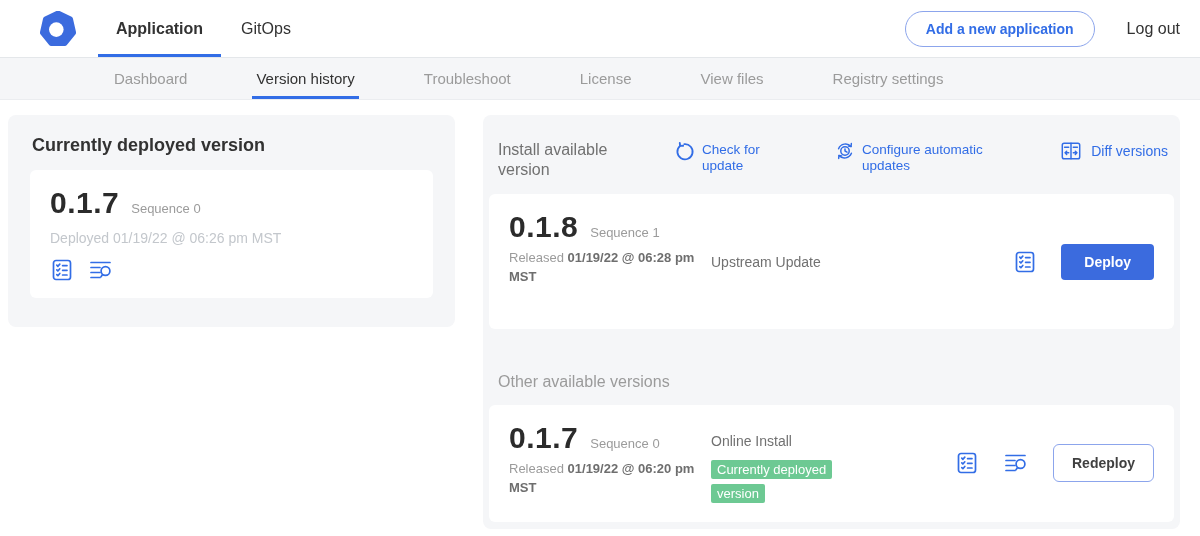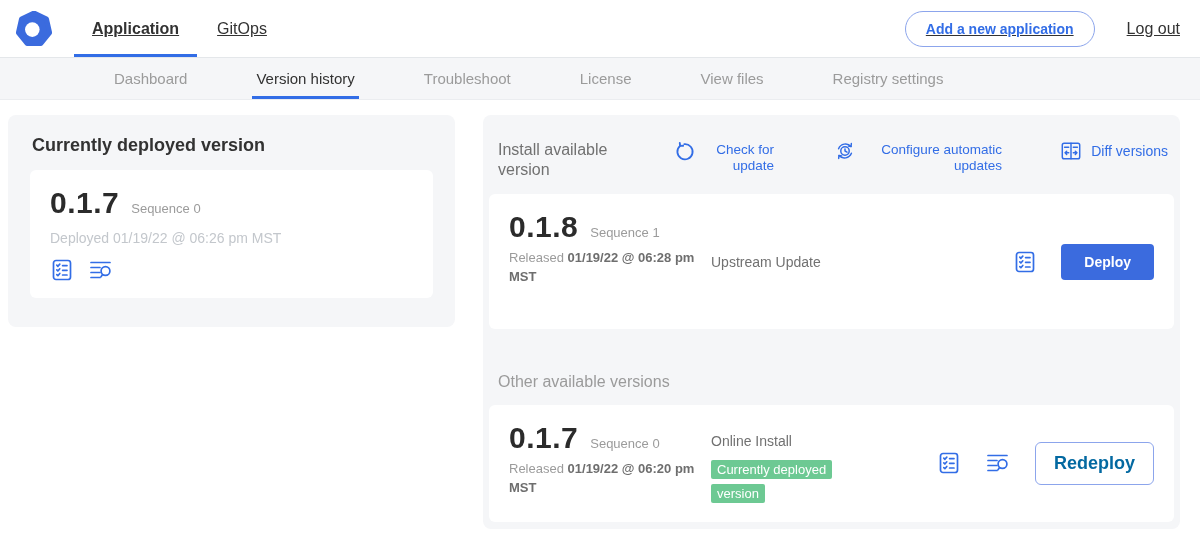--- a/index.html
+++ b/index.html
@@ -1,19 +1,19 @@
 <!DOCTYPE html>
 <html><head>
 <meta charset="utf-8">
 <style>
   * { margin:0; padding:0; box-sizing:border-box; }
   html,body { width:1200px; height:536px; background:#fff; font-family:"Liberation Sans", sans-serif; color:#323232; overflow:hidden; }
 
   
-  .topnav { height:57px; display:flex; align-items:center; padding:0 20px 0 16px; background:#fff; position:relative;text-decoration:underline; }
+  .topnav { height:57px; display:flex; align-items:center; padding:0 20px 0 40px; background:#fff; position:relative; }
   .logo { width:36px; height:36px; margin-right:40px; flex:0 0 auto; }
   .nav-tab { position:relative; font-size:16px; color:#323232; height:57px; display:flex; align-items:center; margin-right:38px; cursor:pointer; }
   .nav-tab.active { font-weight:700; }
   .nav-tab.active::after { content:""; position:absolute; left:-18px; right:-18px; bottom:0; height:3px; background:#326de6; }
   .nav-spacer { flex:1; }
   .add-app-btn { border:1px solid #8ca5ec; background:#fff; color:#326de6; font-weight:700; font-size:14px; padding:9px 20px; border-radius:19px; cursor:pointer; font-family:inherit; }
   .logout { font-size:16px; color:#323232; margin-left:32px; cursor:pointer; }
 
   
   .subnav { height:43px; background:#f5f6f8; border-top:1px solid #e4e7ea; border-bottom:1px solid #ebedf0; display:flex; align-items:stretch; padding-left:114px; }
@@ -36,21 +36,21 @@
   .version-number { font-size:30px; font-weight:700; color:#2b2b2b; letter-spacing:.5px; }
   .sequence-label { font-size:13px; color:#9b9b9b; margin-left:12px; }
   .deployed-ts { font-size:14px; color:#c3c7cc; margin-top:10px; }
   .icon-row { display:flex; gap:14px; margin-top:12px; }
   .icon-btn { background:none; border:none; padding:0; cursor:pointer; display:flex; align-items:center; }
 
   
   .rp-header { display:flex; align-items:flex-start; padding:0 6px 0 9px; }
   .rp-title { width:160px; font-size:16px; color:#717171; line-height:1.25; }
   .rp-action { display:flex; align-items:flex-start; color:#326de6; cursor:pointer; }
-  .rp-action .lbl { font-size:13.5px; line-height:1.18; margin-left:6px; margin-top:2px;text-align:right; }
+  .rp-action .lbl { font-size:13.5px; line-height:1.18; margin-left:6px; margin-top:2px; }
   .action-check { margin-left:16px; }
   .action-check .lbl { width:72px; }
   .action-configure { margin-left:60px; }
   .action-configure .lbl { width:140px; }
   .action-diff { margin-left:auto; align-items:center; }
   .action-diff .lbl { font-size:14px; margin-left:8px; margin-top:0; white-space:nowrap; }
 
   
   .ver-card { margin-top:14px; padding:16px 20px; display:flex; align-items:center; min-height:135px; }
   .ver-card.other { min-height:115px; margin-top:14px; }
@@ -59,21 +59,21 @@
   .released .date { font-weight:700; color:#6e6e6e; }
   .files-row { display:flex; align-items:center; margin-top:9px; font-size:13.5px; }
   .files-changed { color:#8a8a8a; }
   .view-diff { color:#326de6; font-weight:600; margin-left:12px; cursor:pointer; }
   .vc-mid { font-size:14px; color:#717171; }
   .vc-mid.col { width:168px; align-self:flex-start; margin-top:12px; }
   .deployed-badge-wrap { margin-top:9px; width:152px; line-height:1.7; }
   .deployed-badge { display:inline; background:#6dc993; color:#fff; font-size:13px; padding:2px 6px; border-radius:2px; -webkit-box-decoration-break:clone; box-decoration-break:clone; }
   .vc-right { margin-left:auto; display:flex; align-items:center; gap:24px; }
   .deploy-btn { background:#3b6bde; color:#fff; border:none; font-weight:700; font-size:14px; padding:10px 23px; border-radius:4px; cursor:pointer; font-family:inherit; }
-  .redeploy-btn { background:#fff; color:#0369a1; border:1px solid #8ca5ec; font-weight:700; font-size:18px; padding:10px 18px; border-radius:6px; cursor:pointer; font-family:inherit; }
+  .redeploy-btn { background:#fff; color:#404040; border:1px solid #8ca5ec; font-weight:700; font-size:14px; padding:10px 18px; border-radius:6px; cursor:pointer; font-family:inherit; }
 
   .other-title { font-size:16px; color:#9b9b9b; margin-top:44px; padding-left:9px; }
 </style>
 </head>
 <body>
 
 <div class="topnav">
   <svg class="logo" viewBox="0 0 36 36">
     <polygon points="18,2 30.5,8 33.6,21.6 24.9,32.4 11.1,32.4 2.4,21.6 5.5,8" fill="#3b6bde" stroke="#3b6bde" stroke-width="5" stroke-linejoin="round"></polygon>
     <circle cx="16.3" cy="18.6" r="7.3" fill="#ffffff"></circle>

